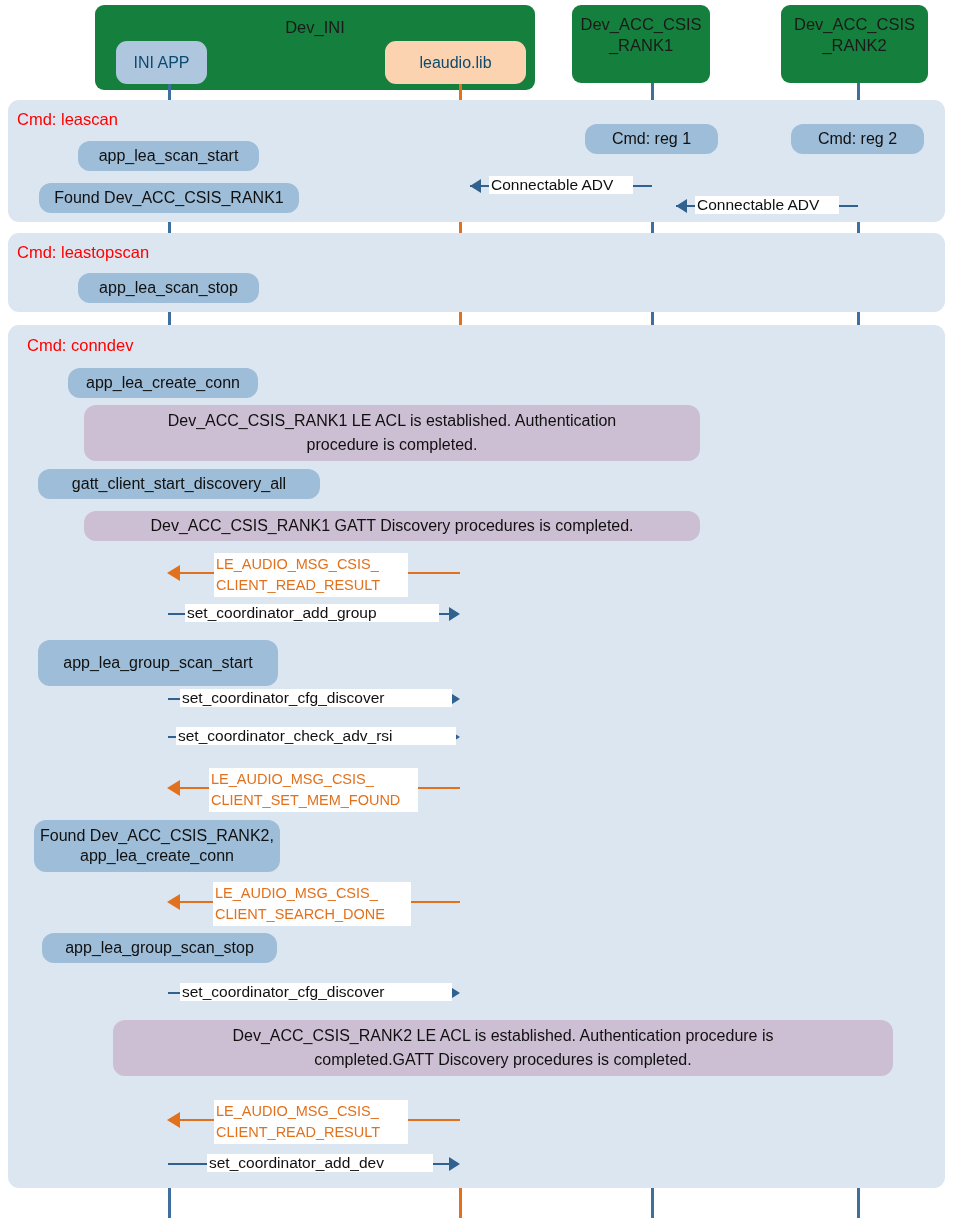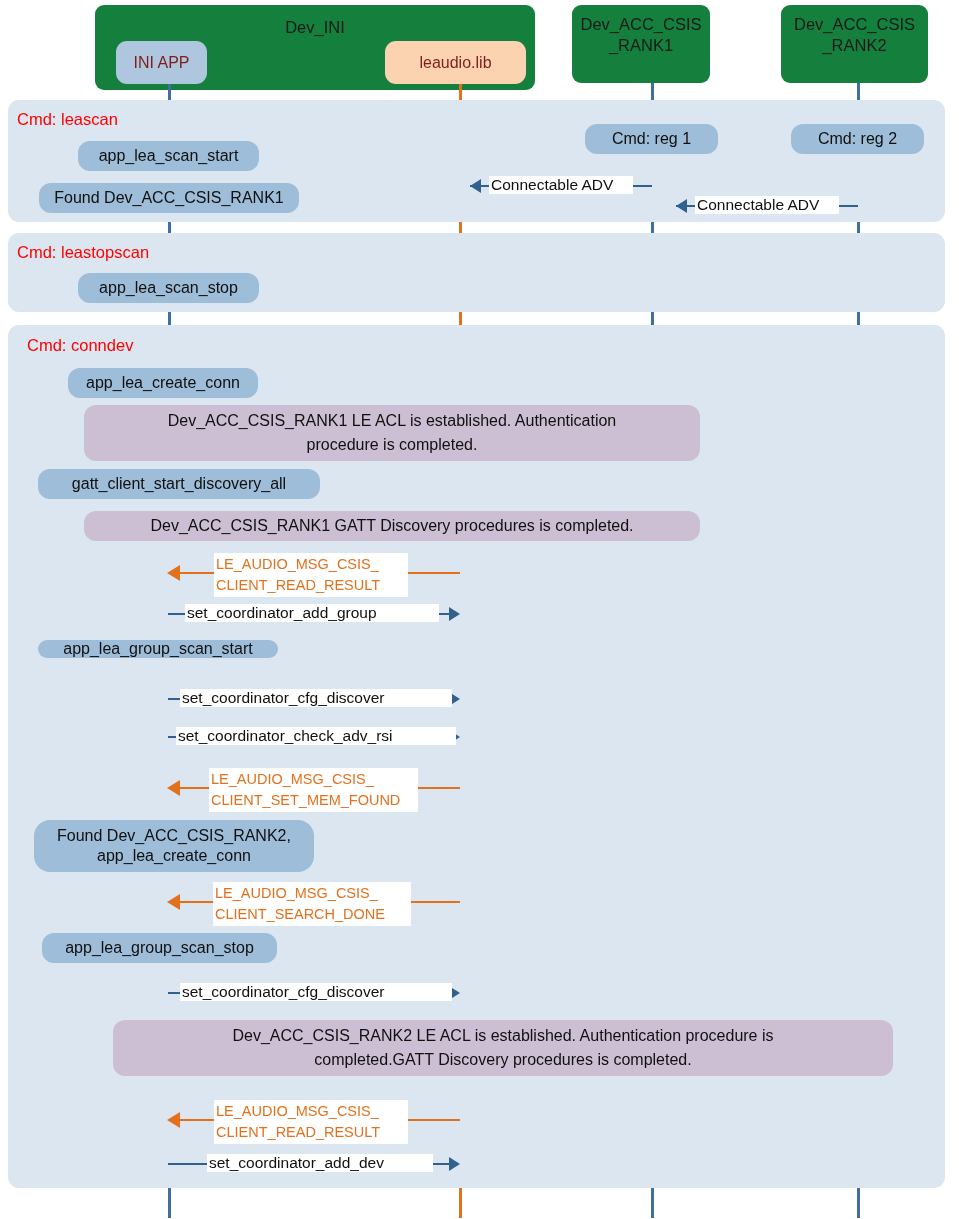--- a/index.html
+++ b/index.html
@@ -6,21 +6,21 @@
   body{font-family:"Liberation Sans",sans-serif;}
   #canvas{position:relative;width:959px;height:1219px;background:#ffffff;overflow:hidden;}
 
   
   .hdr-box{position:absolute;background:#15803d;border-radius:9px;box-sizing:border-box;
            display:flex;align-items:flex-start;justify-content:center;}
   .hdr-title{font-size:16.5px;color:#1a1a1a;text-align:center;line-height:21px;white-space:pre-line;}
 
   
   .part-pill{position:absolute;border-radius:11px;display:flex;align-items:center;justify-content:center;
-             font-size:16px;color:#7f1d1d;box-sizing:border-box;}
+             font-size:16px;color:#0c4a6e;box-sizing:border-box;}
   .part-blue{background:#aec6de;}
   .part-orange{background:#fbd3b0;}
 
   
   .lifeline{position:absolute;width:3px;}
   .ll-blue{background:#3f6f9f;}
   .ll-orange{background:#e2711d;}
 
   
   .band{position:absolute;background:#dce6f1;border-radius:11px;}
@@ -138,38 +138,38 @@
 
   <div class="arrow-line ar-orange" style="left:178px;top:572px;width:282px;"></div>
   <div class="arrow-head ah-orange-left" style="left:167px;top:565px;"></div>
   <div class="arrow-label two lbl-orange" style="left:214px;top:553px;width:190px;">LE_AUDIO_MSG_CSIS_
 CLIENT_READ_RESULT</div>
 
   <div class="arrow-line ar-blue" style="left:168px;top:613px;width:282px;"></div>
   <div class="arrow-head ah-blue-right" style="left:449px;top:607px;"></div>
   <div class="arrow-label" style="left:185px;top:604px;width:250px;">set_coordinator_add_group</div>
 
-  <div class="pill" style="left:38px;top:640px;width:240px;height:18px;">
+  <div class="pill" style="left:38px;top:640px;width:240px;height:46px;">
     <span>app_lea_group_scan_start</span>
   </div>
 
   <div class="arrow-line ar-blue" style="left:168px;top:698px;width:282px;"></div>
   <div class="arrow-head ah-blue-right" style="left:449px;top:692px;"></div>
   <div class="arrow-label" style="left:180px;top:689px;width:268px;">set_coordinator_cfg_discover</div>
 
   <div class="arrow-line ar-blue" style="left:168px;top:736px;width:282px;"></div>
   <div class="arrow-head ah-blue-right" style="left:449px;top:730px;"></div>
   <div class="arrow-label" style="left:176px;top:727px;width:276px;">set_coordinator_check_adv_rsi</div>
 
   <div class="arrow-line ar-orange" style="left:178px;top:787px;width:282px;"></div>
   <div class="arrow-head ah-orange-left" style="left:167px;top:780px;"></div>
   <div class="arrow-label two lbl-orange" style="left:209px;top:768px;width:205px;">LE_AUDIO_MSG_CSIS_
 CLIENT_SET_MEM_FOUND</div>
 
-  <div class="pill" style="left:34px;top:820px;width:280px;height:52px;border-radius:16px;">
+  <div class="pill" style="left:34px;top:820px;width:246px;height:52px;">
     <span>Found Dev_ACC_CSIS_RANK2,
 app_lea_create_conn</span>
   </div>
 
   <div class="arrow-line ar-orange" style="left:178px;top:901px;width:282px;"></div>
   <div class="arrow-head ah-orange-left" style="left:167px;top:894px;"></div>
   <div class="arrow-label two lbl-orange" style="left:213px;top:882px;width:194px;">LE_AUDIO_MSG_CSIS_
 CLIENT_SEARCH_DONE</div>
 
   <div class="pill" style="left:42px;top:933px;width:235px;height:30px;justify-content:center;">

